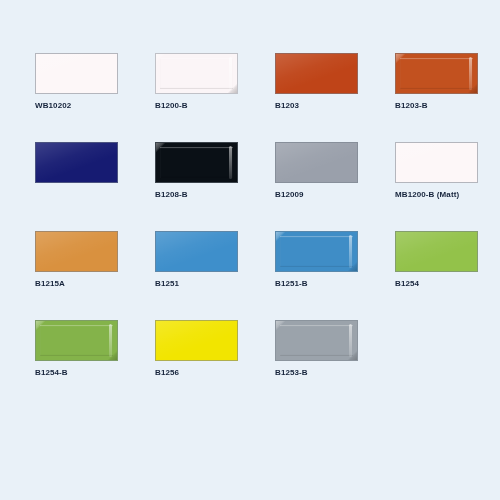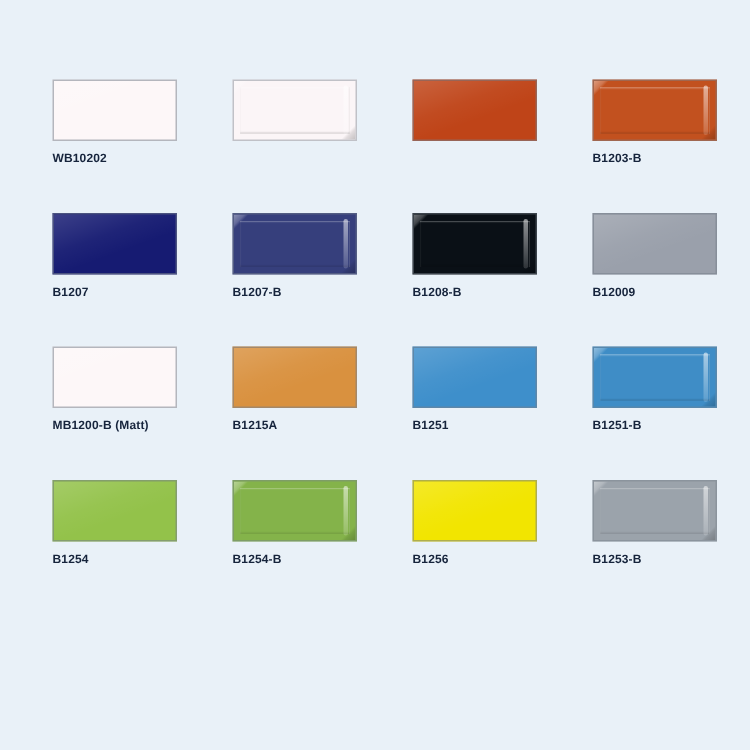--- a/index.html
+++ b/index.html
@@ -143,45 +143,39 @@
       <div class="tile flat" style="background: rgb(253, 247, 248);">
         <div class="sheen"></div>
       </div>
       <div class="tile-label">WB10202</div>
     </div>
     <div class="swatch-cell">
       <div class="tile bevel" style="background: rgb(251, 245, 247);">
         <div class="bevel-face"></div>
         <div class="gloss"></div>
       </div>
+      <div class="tile-label">B1200-B</div>
     </div>
     <div class="swatch-cell">
       <div class="tile flat" style="background: rgb(191, 68, 24);">
         <div class="sheen"></div>
       </div>
+      <div class="tile-label">B1203</div>
     </div>
     <div class="swatch-cell">
       <div class="tile bevel" style="background: rgb(194, 81, 31);">
         <div class="bevel-face"></div>
         <div class="gloss"></div>
       </div>
       <div class="tile-label">B1203-B</div>
     </div>
     <div class="swatch-cell">
       <div class="tile flat" style="background: rgb(22, 27, 114);">
         <div class="sheen"></div>
       </div>
-      <div class="tile-label">B1207</div>
-    </div>
-    <div class="swatch-cell">
-      <div class="tile bevel" style="background: rgb(54, 63, 124);">
-        <div class="bevel-face"></div>
-        <div class="gloss"></div>
-      </div>
-      <div class="tile-label">B1207-B</div>
     </div>
     <div class="swatch-cell">
       <div class="tile bevel" style="background: rgb(10, 16, 22);">
         <div class="bevel-face"></div>
         <div class="gloss"></div>
       </div>
       <div class="tile-label">B1208-B</div>
     </div>
     <div class="swatch-cell">
       <div class="tile flat" style="background: rgb(154, 160, 171);">

